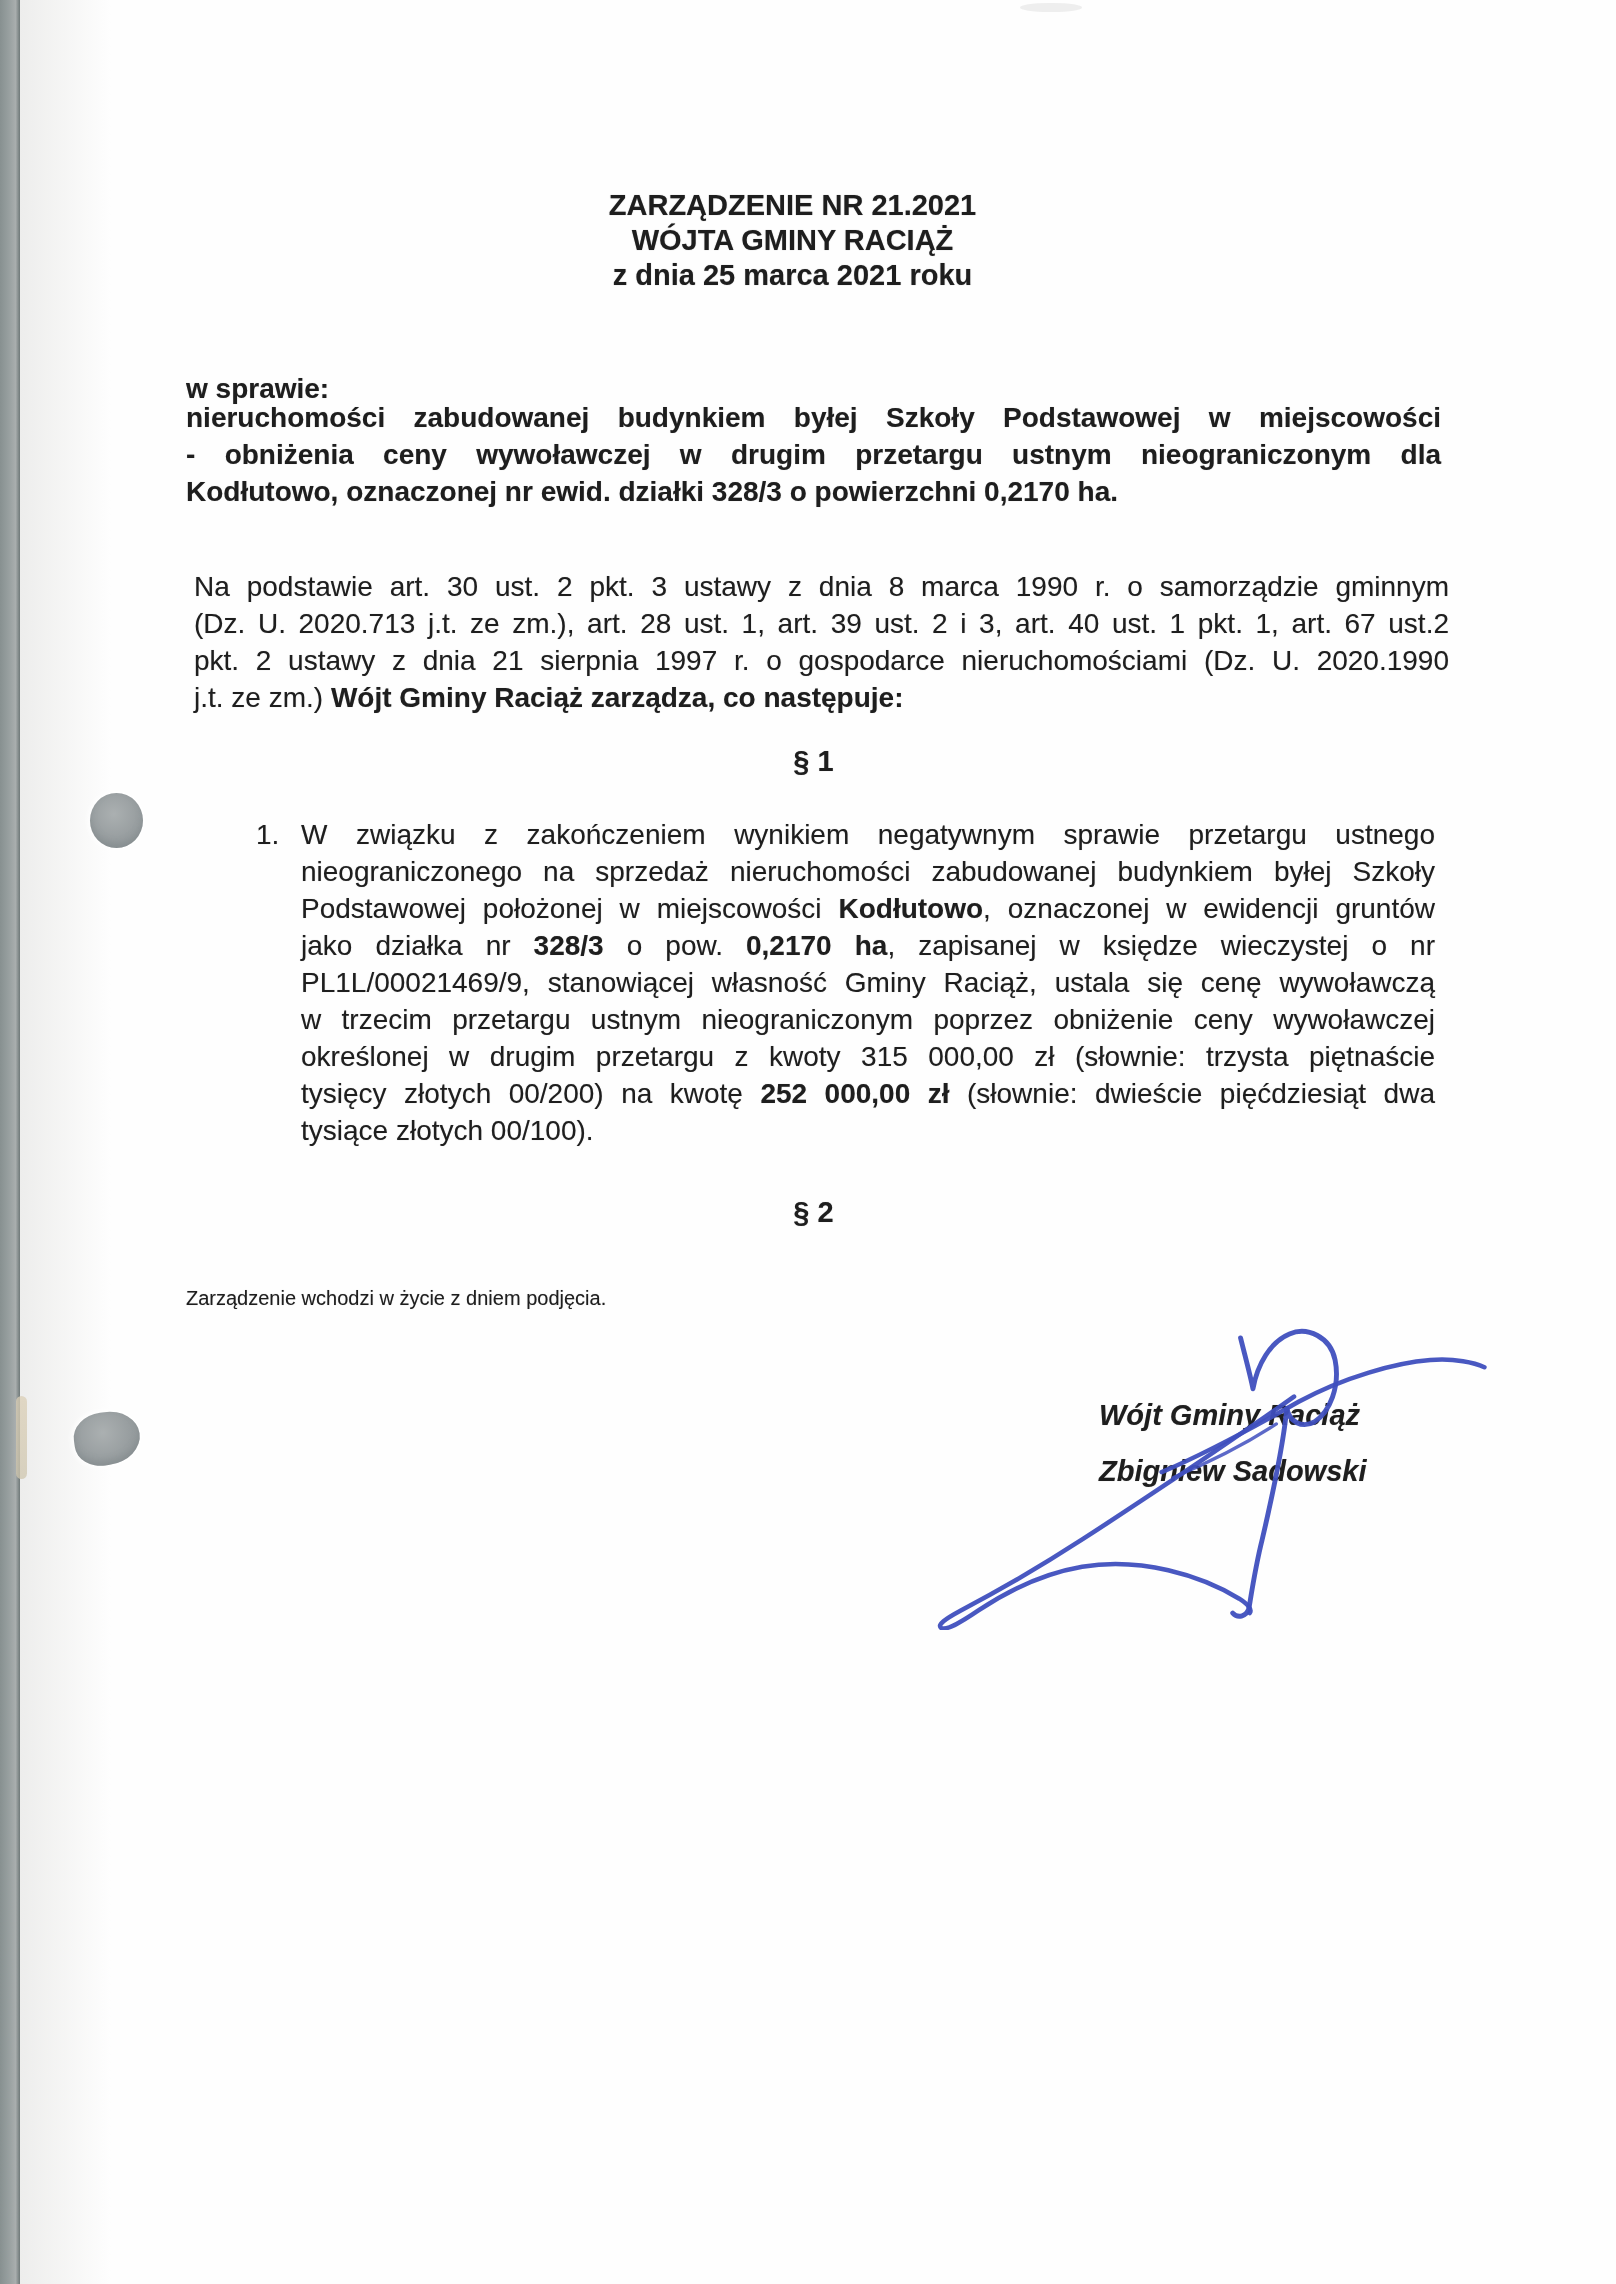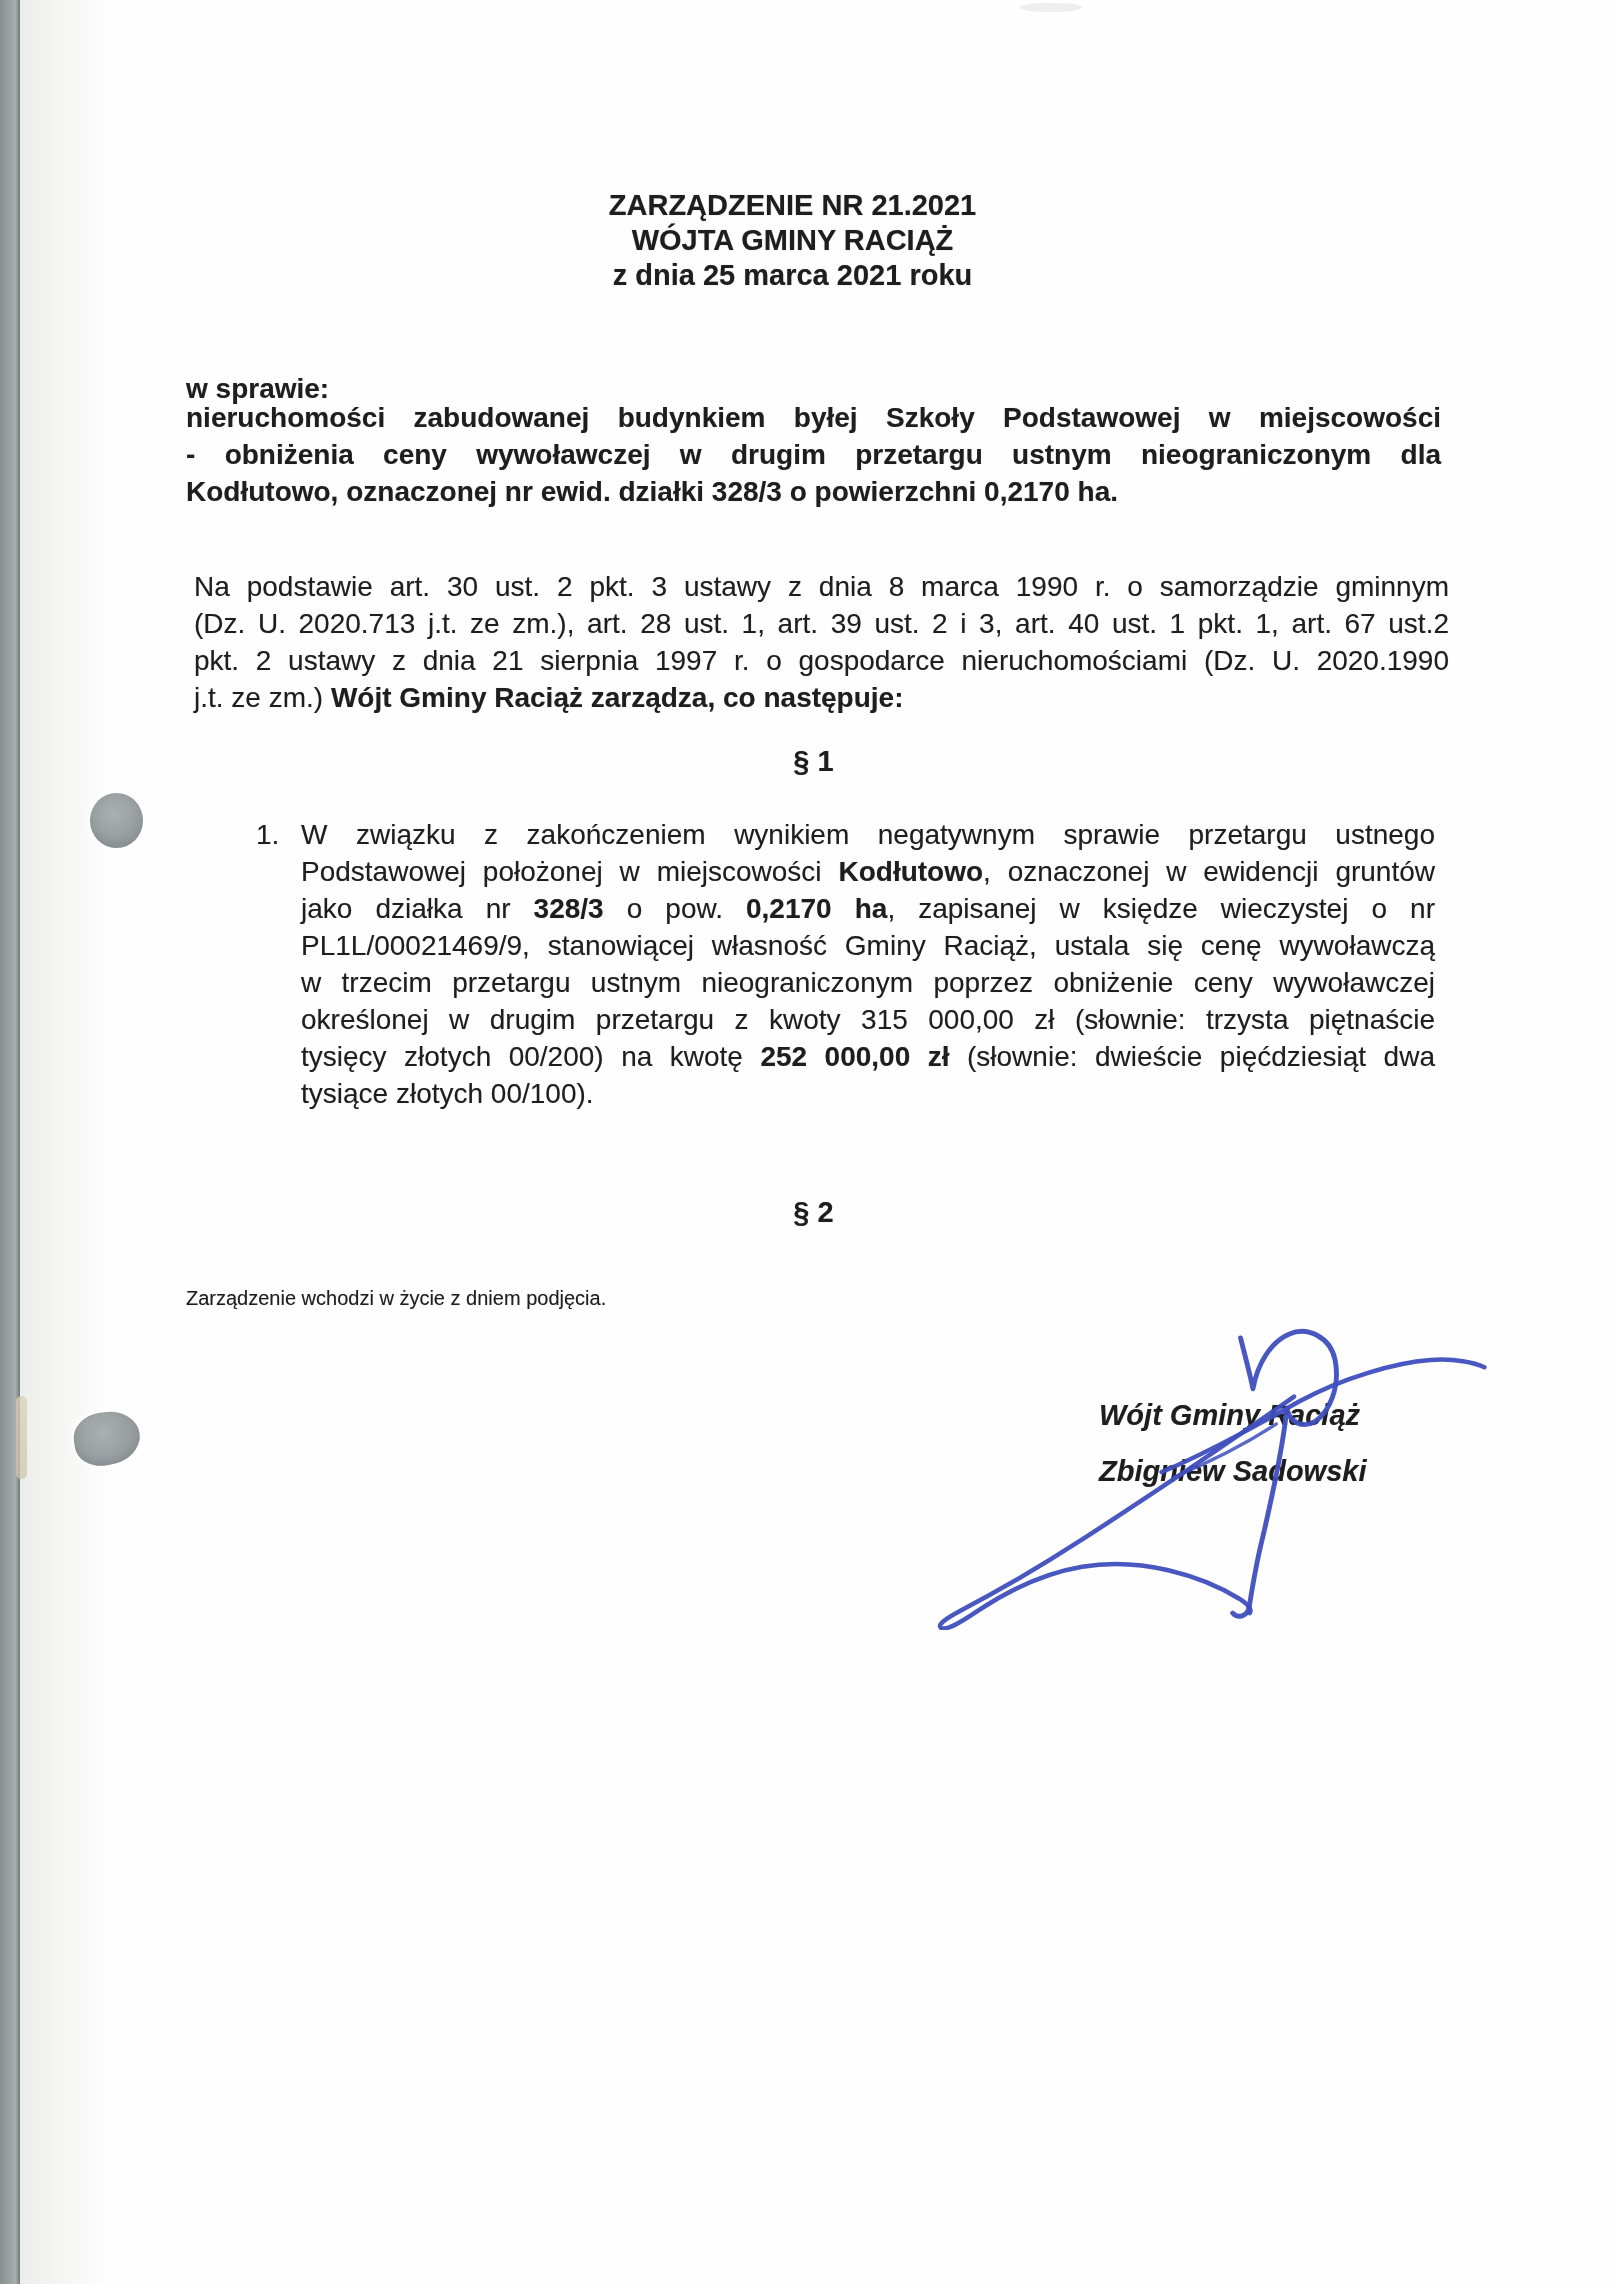--- a/index.html
+++ b/index.html
@@ -74,20 +74,21 @@
       <div class="jline"><span>Na podstawie art. 30 ust. 2 pkt. 3 ustawy z dnia 8 marca 1990 r. o samorządzie gminnym</span></div>
       <div class="jline"><span>(Dz. U. 2020.713 j.t. ze zm.), art. 28 ust. 1, art. 39 ust. 2 i 3, art. 40 ust. 1 pkt. 1, art. 67 ust.2</span></div>
       <div class="jline"><span>pkt. 2 ustawy z dnia 21 sierpnia 1997 r. o gospodarce nieruchomościami (Dz. U. 2020.1990</span></div>
       <div class="jline jlast"><span>j.t. ze zm.) </span><span class="b">Wójt Gminy Raciąż zarządza, co następuje:</span></div>
     </div>
 
   <div class="sec1-heading">§ 1</div>
   <div class="item-num">1.</div>
   <div class="item">
       <div class="jline"><span>W związku z zakończeniem wynikiem negatywnym sprawie przetargu ustnego</span></div>
+      <div class="jline"><span>nieograniczonego na sprzedaż nieruchomości zabudowanej budynkiem byłej Szkoły</span></div>
       <div class="jline"><span>Podstawowej położonej w miejscowości </span><span class="b">Kodłutowo</span><span>, oznaczonej w ewidencji gruntów</span></div>
       <div class="jline"><span>jako działka nr </span><span class="b">328/3</span><span> o pow. </span><span class="b">0,2170 ha</span><span>, zapisanej w księdze wieczystej o nr</span></div>
       <div class="jline"><span>PL1L/00021469/9, stanowiącej własność Gminy Raciąż, ustala się cenę wywoławczą</span></div>
       <div class="jline"><span>w trzecim przetargu ustnym nieograniczonym poprzez obniżenie ceny wywoławczej</span></div>
       <div class="jline"><span>określonej w drugim przetargu z kwoty 315 000,00 zł (słownie: trzysta piętnaście</span></div>
       <div class="jline"><span>tysięcy złotych 00/200) na kwotę </span><span class="b">252 000,00 zł</span><span> (słownie: dwieście pięćdziesiąt dwa</span></div>
       <div class="jline jlast"><span>tysiące złotych 00/100).</span></div>
     </div>
 
   <div class="sec2-heading">§ 2</div>

